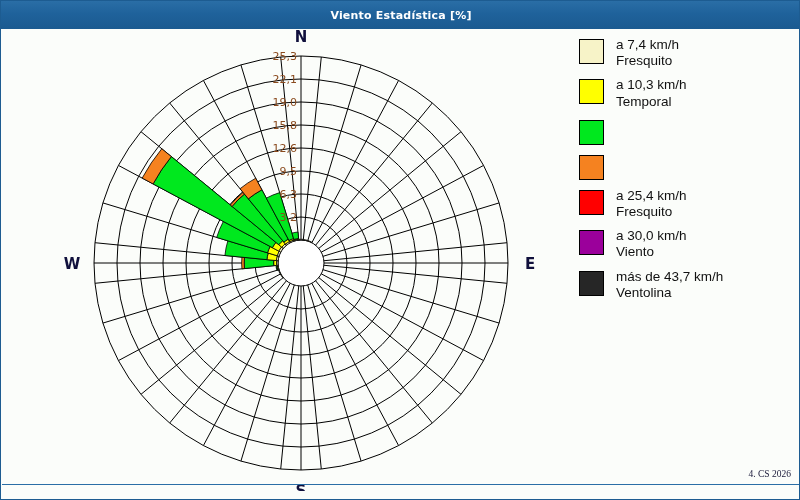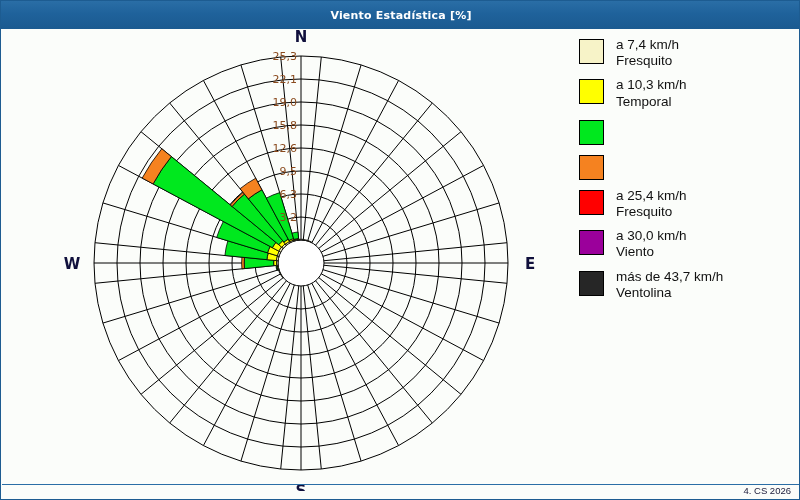--- a/index.html
+++ b/index.html
@@ -60,24 +60,24 @@
   }
   .legend-speed, .legend-name {
     color: #111111;
     font-size: 13.5px;
     font-family: Liberation Sans, sans-serif;
     white-space: nowrap;
   }
   
   #footer {
     position: absolute;
-    right: 8px; bottom: 3px;
+    right: 8px; bottom: 20px;
     font-size: 9.5px;
     color: #1a1a3a;
-    font-family: Liberation Sans, sans-serif;
+    font-family: Liberation Serif, serif;
   }
   .divider-line {
     position: absolute;
     left: 1px; bottom: 14px;
     width: 797px; height: 1px;
     background: #2a6ea6;
   }
   text { font-family: "DejaVu Sans", sans-serif; }
 </style>
 </head>

